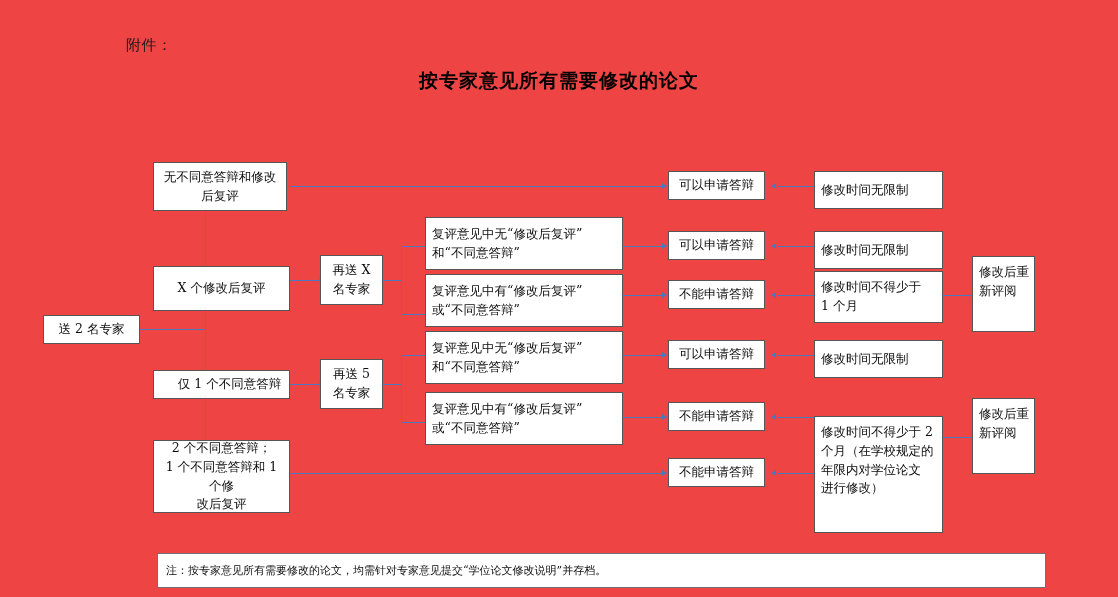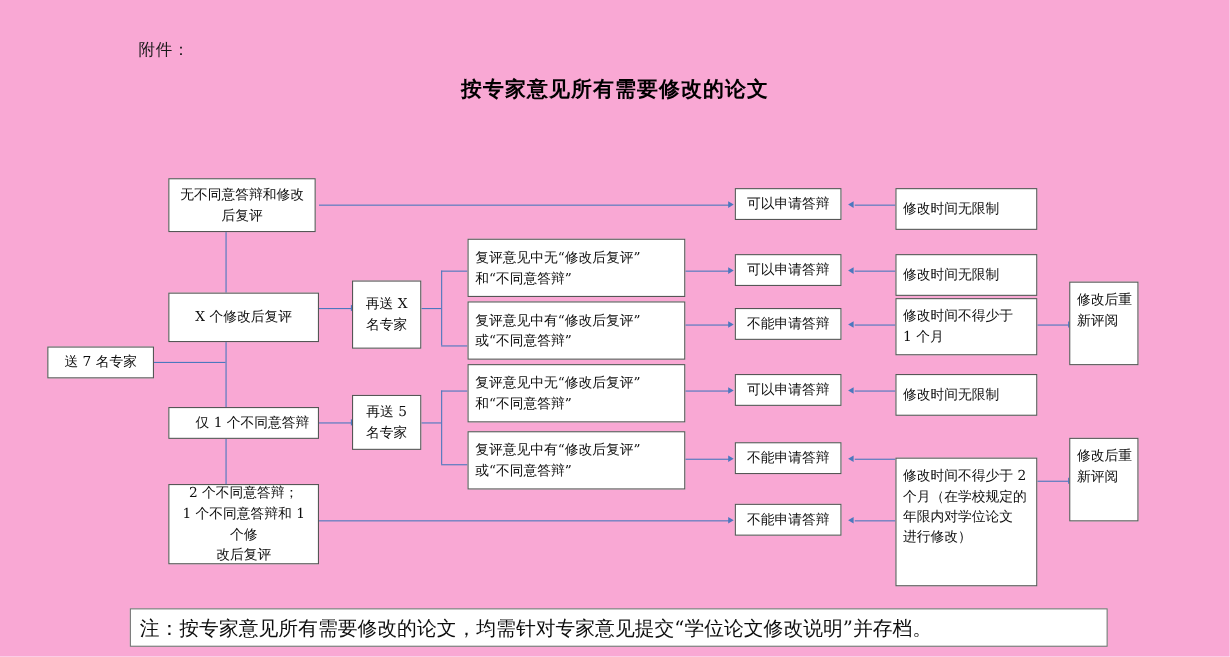--- a/index.html
+++ b/index.html
@@ -4,21 +4,21 @@
 <style>
   html, body {
     margin: 0;
     padding: 0;
     background: #ffffff;
   }
   #page {
     position: relative;
     width: 1118px;
     height: 597px;
-    background: #f9a8d4;
+    background: #ef4444;
     font-family: "DejaVu Sans", "Liberation Sans", sans-serif;
     overflow: hidden;
   }
   .attach-label {
     position: absolute;
     left: 126px;
     top: 36px;
     font-family: "DejaVu Serif", "Liberation Serif", serif;
     font-size: 15px;
     color: #1a1a1a;
@@ -61,23 +61,24 @@
   .note-box {
     position: absolute;
     box-sizing: border-box;
     border: 1.2px solid #707070;
     background: #ffffff;
     display: flex;
     align-items: center;
     justify-content: flex-start;
     padding-left: 8px;
     font-family: "DejaVu Serif", "Liberation Serif", serif;
-    font-size: 18px;
+    font-size: 11px;
     color: #0d0d0d;
     z-index: 3;
+    margin-left: 39px;
   }
   
   .hline {
     position: absolute;
     height: 0;
     border-top: 1.2px solid #4b78be;
     z-index: 1;
   }
   .vline {
     position: absolute;
@@ -169,34 +170,34 @@
 
   <div class="hline" style="left:777px; top:417px; width:37px;"></div>
   <div class="arrow-l" style="left:771px; top:413.5px;"></div>
 
   <div class="hline" style="left:777px; top:473px; width:37px;"></div>
   <div class="arrow-l" style="left:771px; top:469.5px;"></div>
 
   <div class="hline" style="left:943px; top:437px; width:29px;"></div>
   <div class="arrow-r" style="left:971px; top:433.5px;"></div>
 
-  <div class="box" style="left:43px; top:315px; width:97px; height:29px;">送 7 名专家</div>
+  <div class="box" style="left:43px; top:315px; width:97px; height:29px;">送 2 名专家</div>
 
   <div class="box" style="left:153px; top:162px; width:134px; height:49px; white-space:pre-line;">无不同意答辩和修改
 后复评</div>
 
   <div class="box" style="left:153px; top:266px; width:137px; height:45px;">X 个修改后复评</div>
 
   <div class="box" style="left:153px; top:370px; width:137px; height:29px;padding-left:20px;">仅 1 个不同意答辩</div>
 
   <div class="box" style="left:153px; top:440px; width:137px; height:73px; white-space:pre-line;">2 个不同意答辩；
 1 个不同意答辩和 1 个修
 改后复评</div>
 
-  <div class="box" style="left:320px; top:255px; width:63px; height:62px; white-space:pre-line;">再送 X 名专家</div>
+  <div class="box" style="left:320px; top:255px; width:63px; height:50px; white-space:pre-line;">再送 X 名专家</div>
 
   <div class="box" style="left:320px; top:359px; width:63px; height:50px; white-space:pre-line;">再送 5 名专家</div>
 
   <div class="box left-align" style="left:425px; top:217px; width:198px; height:53px; white-space:pre-line;">复评意见中无“修改后复评”
 和“不同意答辩”</div>
 
   <div class="box left-align" style="left:425px; top:274px; width:198px; height:53px; white-space:pre-line;">复评意见中有“修改后复评”
 或“不同意答辩”</div>
 
   <div class="box left-align" style="left:425px; top:331px; width:198px; height:53px; white-space:pre-line;">复评意见中无“修改后复评”

